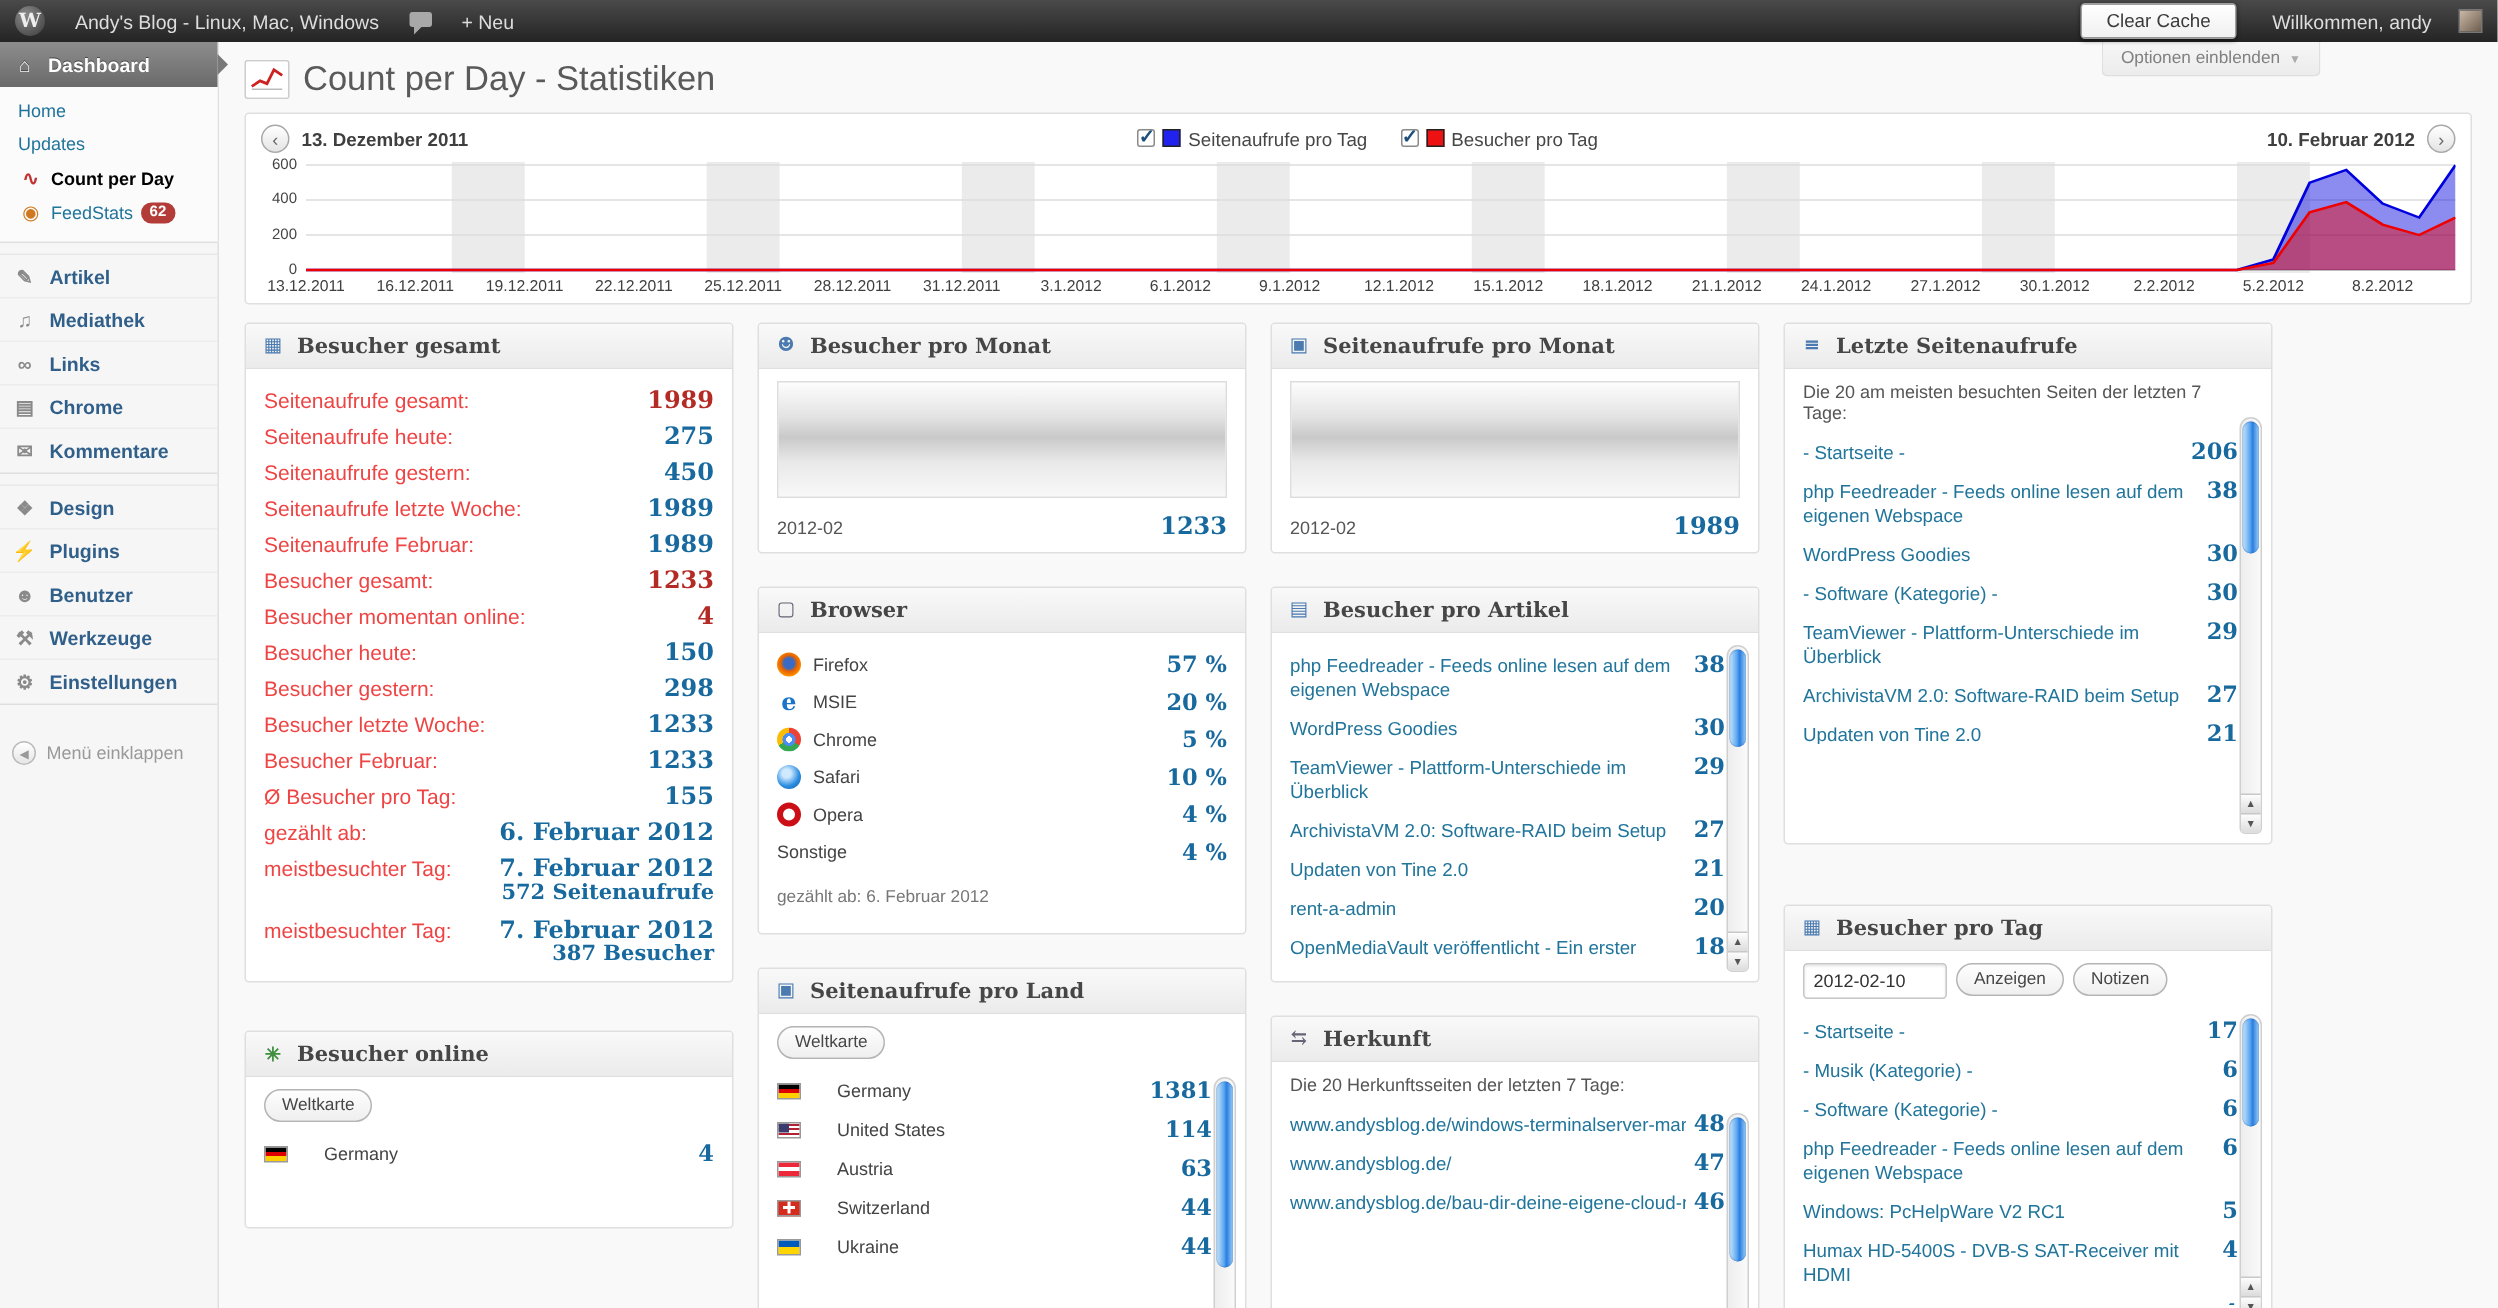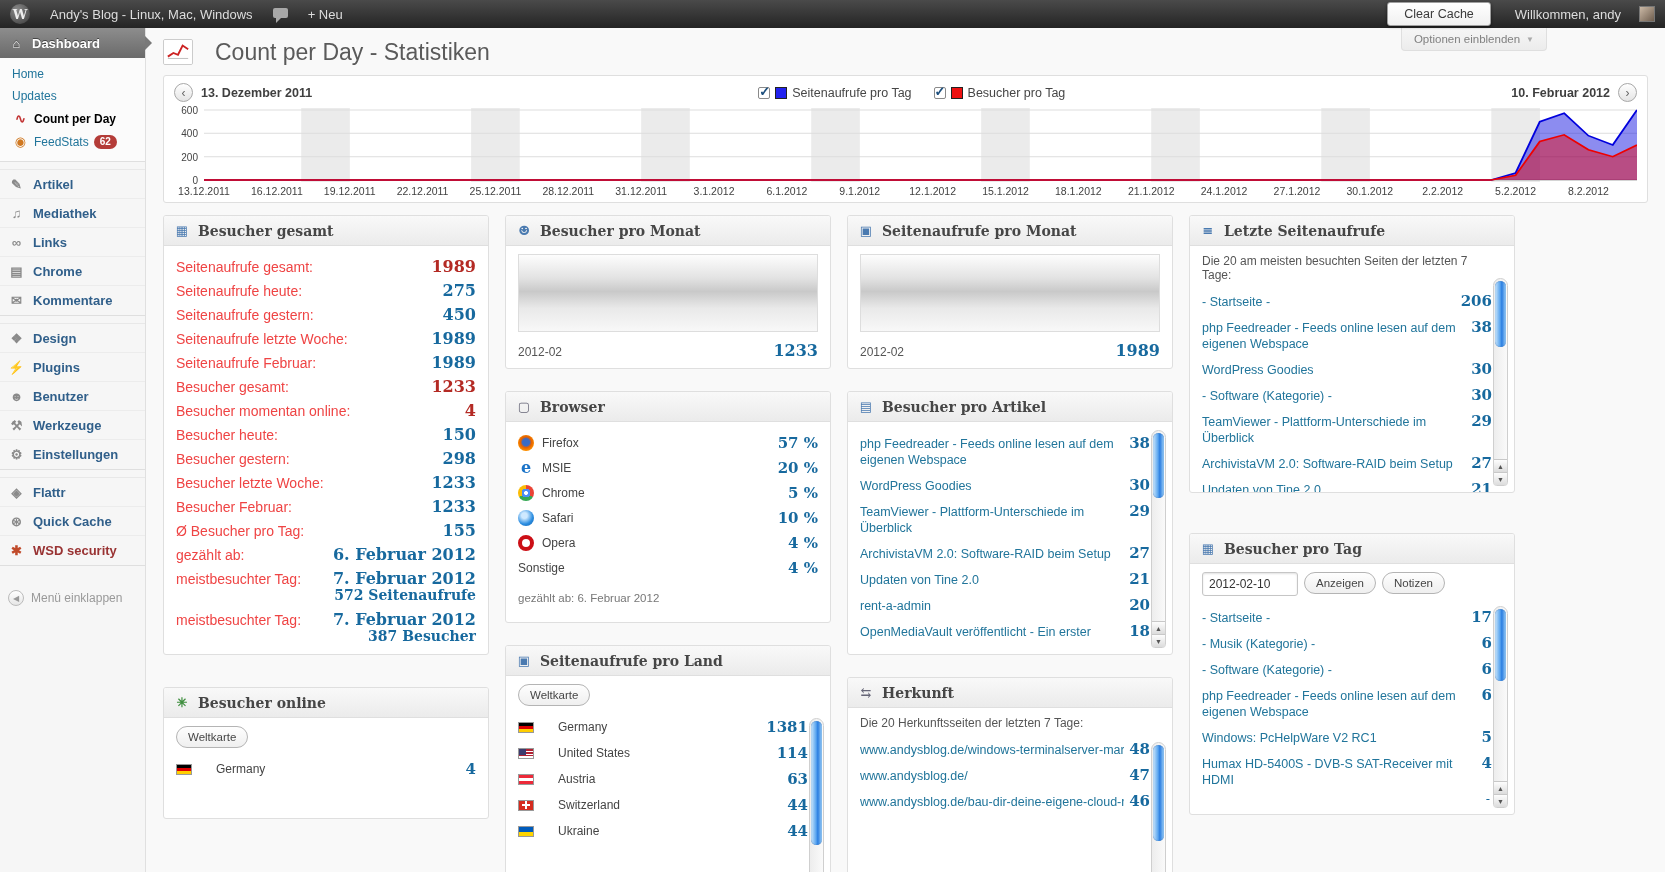--- a/index.html
+++ b/index.html
@@ -58,32 +58,32 @@
   [data-icon="quick-cache-icon"]::before{content:"⊛"}
   [data-icon="wsd-security-icon"]::before{content:"✱"}
   [data-icon="cpd-icon"]::before{content:"∿"}
   [data-icon="feedstats-icon"]::before{content:"◉"}
   .collapse-item{display:flex;align-items:center;gap:7px;padding:10px 8px;color:#999;font-size:12px;margin-top:14px;cursor:pointer}
   .collapse-circle{width:16px;height:16px;border-radius:50%;border:1px solid #bbb;background:linear-gradient(#fff,#e6e6e6);
     display:flex;align-items:center;justify-content:center;color:#999;font-size:8px}
 
   
   .content{position:absolute;left:146px;top:28px;right:0;bottom:0;overflow:hidden}
-  .page-header{display:flex;align-items:flex-start;gap:22px;padding:11px 17px 7px}
+  .page-header{display:flex;align-items:flex-end;gap:9px;padding:11px 17px 7px}
   .cpd-title-icon{width:30px;height:26px;background:#fff;border:1px solid #ccc;border-radius:2px}
   .page-title{font-size:23px;font-weight:normal;color:#5a5a5a}
 
   
   .chart-panel{margin:2px 17px 10px;background:#fff;border:1px solid #dfdfdf;border-radius:3px;padding:7px 10px 3px}
   .chart-header{display:flex;align-items:center;font-size:12.5px;color:#464646;margin-bottom:6px}
   .nav-btn{width:19px;height:19px;border-radius:50%;border:1px solid #a8a8a8;background:linear-gradient(#fff,#e4e4e4);
     display:flex;align-items:center;justify-content:center;color:#666;font-size:12px;cursor:pointer}
   .range-label{margin:0 8px;font-weight:bold;color:#3f3f3f}
   .legend{margin:0 auto;display:flex;gap:22px;align-items:center}
-  .legend-entry{display:flex;align-items:center;gap:5px}
+  .legend-entry{display:flex;gap:5px}
   .checkbox{width:12px;height:12px;border:1px solid #8a8a8a;border-radius:2px;background:#fff;position:relative;cursor:pointer}
   .checkbox::after{content:"✓";position:absolute;left:0;top:-4px;font-size:13px;font-weight:bold;color:#1d4f7d}
   .swatch{width:12px;height:12px;border:1px solid #222}
   .chart-area{display:flex}
   .y-axis{width:30px;position:relative;height:74px;font-size:10px;color:#444}
   .y-tick{position:absolute;right:6px;transform:translateY(-50%);}
   .plot{flex:1;height:74px;position:relative}
   .plot svg{display:block;width:100%;height:100%}
   .x-axis{margin-left:30px;position:relative;height:17px;font-size:10.5px;color:#3f3f3f}
   .x-tick{position:absolute;top:3px;transform:translateX(-50%);white-space:nowrap}
@@ -175,21 +175,21 @@
     background:linear-gradient(#fdfdfd,#dcdcdc);border-top:1px solid #c8c8c8;cursor:pointer}
 
   
   .pb-stats{height:440px}
   .pb-online{margin-top:10px;height:132px}
   .pb-month{height:154px}
   .pb-browser{height:232px}
   .pb-land{height:290px}
   .pb-artikel{height:264px}
   .pb-herkunft{height:250px}
-  .pb-letzte{height:278px}
+  .pb-letzte{height:348px}
   .pb-tag{margin-top:18px;height:282px}
 </style>
 </head>
 <body>
 
 <div class="admin-bar">
   <div class="ab-item">
     <span class="wp-logo">W</span>
   </div>
   <div class="ab-item">
@@ -298,37 +298,20 @@
         <span class="m-icon" data-icon="tools-icon"></span>
         <span class="menu-label">Werkzeuge</span>
       </div>
 
       <div class="menu-item">
         <span class="m-icon" data-icon="settings-icon"></span>
         <span class="menu-label">Einstellungen</span>
       </div>
     </div>
 
-  <div class="menu-group">
-
-      <div class="menu-item">
-        <span class="m-icon" data-icon="flattr-icon"></span>
-        <span class="menu-label">Flattr</span>
-      </div>
-
-      <div class="menu-item">
-        <span class="m-icon" data-icon="quick-cache-icon"></span>
-        <span class="menu-label">Quick Cache</span>
-      </div>
-
-      <div class="menu-item" data-variant="danger">
-        <span class="m-icon" data-icon="wsd-security-icon"></span>
-        <span class="menu-label">WSD security</span>
-      </div>
-    </div>
 
   <div class="collapse-item">
     <span class="collapse-circle">◀</span>
     <span>Menü einklappen</span>
   </div>
 </div>
 
 <div class="content">
 
   <div class="page-header">

